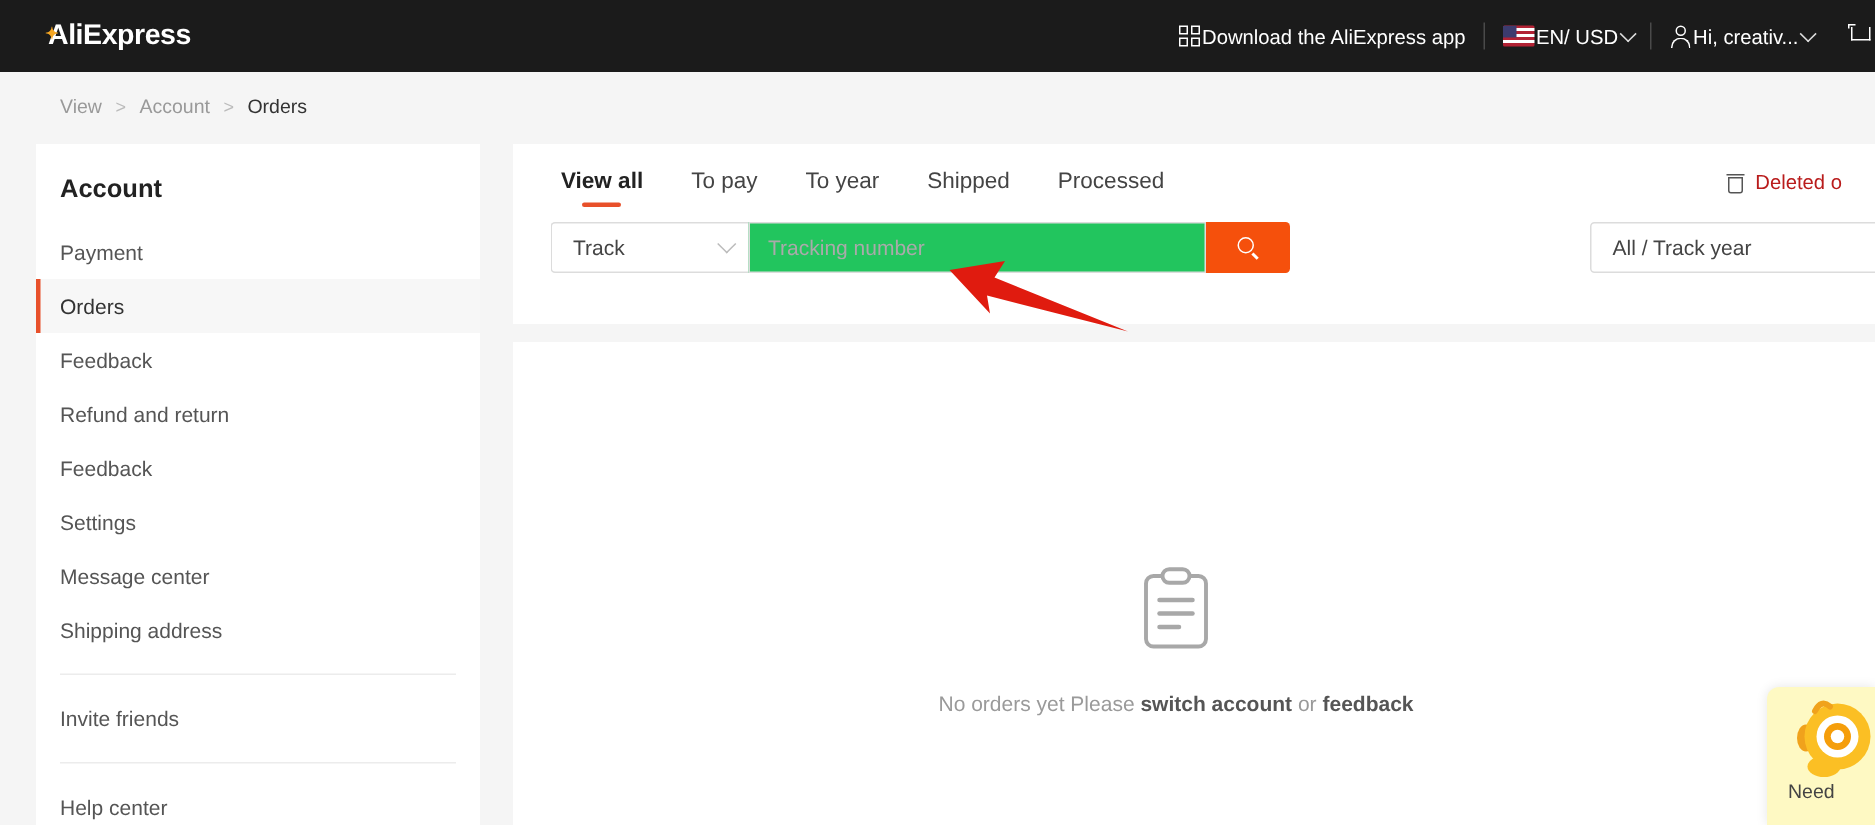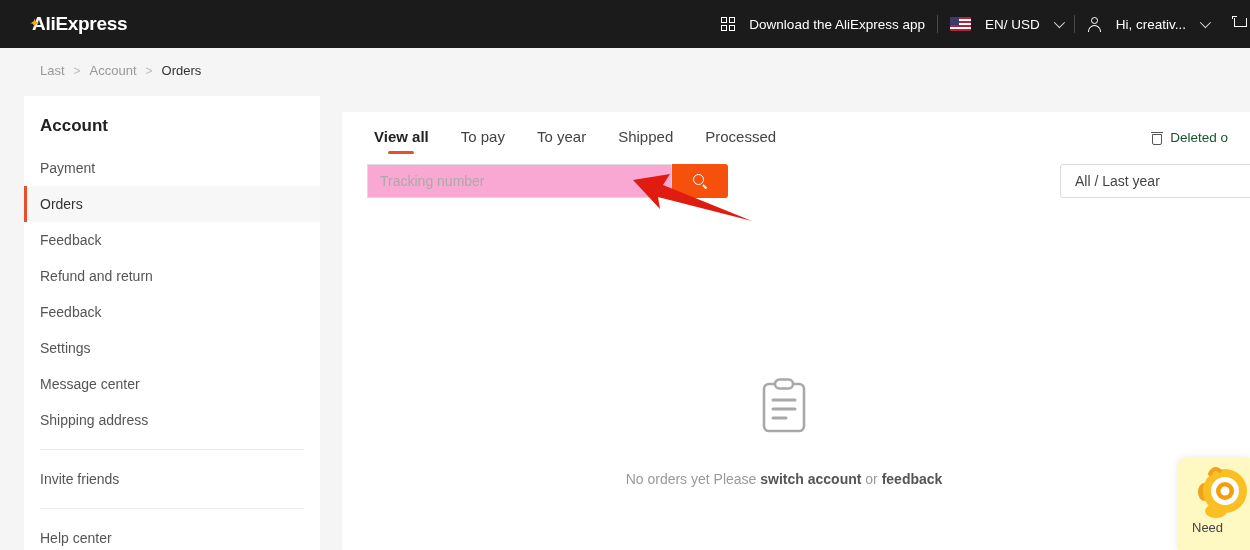--- a/index.html
+++ b/index.html
@@ -34,21 +34,21 @@
     position: absolute; left: -2px; top: 5px;
     color: #f5a623; font-size: 11px; line-height: 1;
   }
   .topbar-right {
     margin-left: auto;
     display: flex; align-items: center;
     color: #ffffff; font-size: 13.5px;
     height: 48px;
   }
   .hdr-item {
-    display: flex; align-items: center; gap: 14px;
+    display: flex; align-items: center; gap: 1px;
     padding: 0 12px; height: 48px;
     white-space: nowrap;
   }
   .hdr-sep { width: 1px; height: 18px; background: #4a4a4a; }
   .qr-icon {
     display: inline-grid;
     grid-template-columns: repeat(2, 6px);
     grid-template-rows: repeat(2, 6px);
     gap: 2px;
   }
@@ -109,21 +109,21 @@
     background: #f7f7f7; color: #333;
   }
   .side-item.active::before {
     content: ""; position: absolute; left: 0; top: 0;
     width: 3px; height: 36px; background: #e8502a;
   }
   .side-div { height: 1px; background: #ececec; margin: 11px 16px; }
 
   
   .filter-card {
-    position: absolute; left: 342px; top: 112px;
+    position: absolute; left: 342px; top: 96px;
     width: 908px; height: 120px;
     background: #ffffff;
   }
   .tabs {
     display: flex; align-items: flex-start;
     padding: 16px 0 0 32px; gap: 32px;
     position: relative;
   }
   .tab {
     font-size: 15px; color: #444; cursor: pointer;
@@ -131,21 +131,21 @@
   }
   .tab.active { font-weight: bold; color: #222; }
   .tab.active::after {
     content: ""; position: absolute;
     left: 50%; transform: translateX(-50%); bottom: 0;
     width: 26px; height: 3px; background: #e8502a; border-radius: 2px;
   }
   .deleted-link {
     position: absolute; right: 22px; top: 18px;
     display: flex; align-items: center; gap: 7px;
-    font-size: 13.5px; color: #14532d; cursor: pointer; white-space: nowrap;
+    font-size: 13.5px; color: #b91c1c; cursor: pointer; white-space: nowrap;
   }
   .trash-ic { width: 12px; height: 14px; position: relative; flex: none; }
   .trash-ic::before {
     content:""; position:absolute; left:1px; top:3px; width:10px; height:11px;
     border:1.3px solid #555; border-radius:0 0 2px 2px; box-sizing:border-box;
   }
   .trash-ic::after {
     content:""; position:absolute; left:0; top:1px; width:12px; height:1.4px; background:#555;
   }
 
@@ -165,21 +165,21 @@
     font-size: 14px; color: #444; cursor: pointer;
   }
   .track-select .dchev {
     width: 8px; height: 8px;
     border-right: 1.6px solid #bbb; border-bottom: 1.6px solid #bbb;
     transform: rotate(45deg) translate(-2px,-2px);
   }
   .track-input {
     width: 305px; height: 34px; box-sizing: border-box;
     border: 1px solid #dcdcdc;
-    background: #f9a8d4;
+    background: #22c55e;
     padding: 0 12px;
     font-size: 14px; color: #333;
     font-family: "Liberation Sans", sans-serif;
     outline: none;
   }
   .track-input::placeholder { color: #aaa; }
   .search-btn {
     width: 56px; height: 34px;
     background: #f5500c;
     border: none; border-radius: 0 3px 3px 0;
@@ -209,21 +209,21 @@
     position: absolute; left: 342px; top: 228px;
     width: 908px; height: 322px;
     background: #ffffff;
   }
   .empty-wrap {
     position: absolute; left: 0; top: 150px; width: 908px;
     display: flex; flex-direction: column; align-items: center;
   }
   .clipboard { width: 46px; height: 56px; position: relative; margin-left: -24px; }
   .empty-text {
-    margin-top: 37px; margin-left: -24px;
+    margin-top: 27px; margin-left: -24px;
     font-size: 14px; color: #9a9a9a;
   }
   .empty-text b { color: #555; font-weight: bold; }
 
   
   .arrow-ann {
     position: absolute; left: 630px; top: 168px;
     width: 125px; height: 56px; pointer-events: none;
   }
 
@@ -280,21 +280,21 @@
         <span class="chev"></span>
       </div>
 
       <div class="hdr-item" style="padding-right:0;">
         <span class="cart-ic"></span>
       </div>
     </div>
   </div>
 
   <div class="crumbs">
-    <a href="#">Last</a>
+    <a href="#">View</a>
     <span class="sep">&gt;</span>
     <a href="#">Account</a>
     <span class="sep">&gt;</span>
     <span class="cur">Orders</span>
   </div>
 
   <div class="sidebar">
     <div class="side-title">Account</div>
 
     <div class="side-item">
@@ -355,28 +355,32 @@
       </div>
 
       <div class="deleted-link">
         <span class="trash-ic"></span>
         <span>Deleted o</span>
       </div>
     </div>
 
     <div class="filter-row">
       <div class="searchbox">
+        <div class="track-select">
+          <span>Track</span>
+          <span class="dchev"></span>
+        </div>
         <input class="track-input" type="text" placeholder="Tracking number" style="">
         <button class="search-btn">
           <span class="mag"></span>
         </button>
       </div>
 
       <div class="date-select">
-        <span>All / Last year</span>
+        <span>All / Track year</span>
       </div>
     </div>
   </div>
 
   <div class="content-card">
     <div class="empty-wrap">
 
       <div class="clipboard">
         <svg width="46" height="56" viewBox="0 0 46 56" fill="none" xmlns="http://www.w3.org/2000/svg">
           <rect x="3" y="6" width="40" height="47" rx="5" stroke="#a8a8a8" stroke-width="2.6"></rect>

